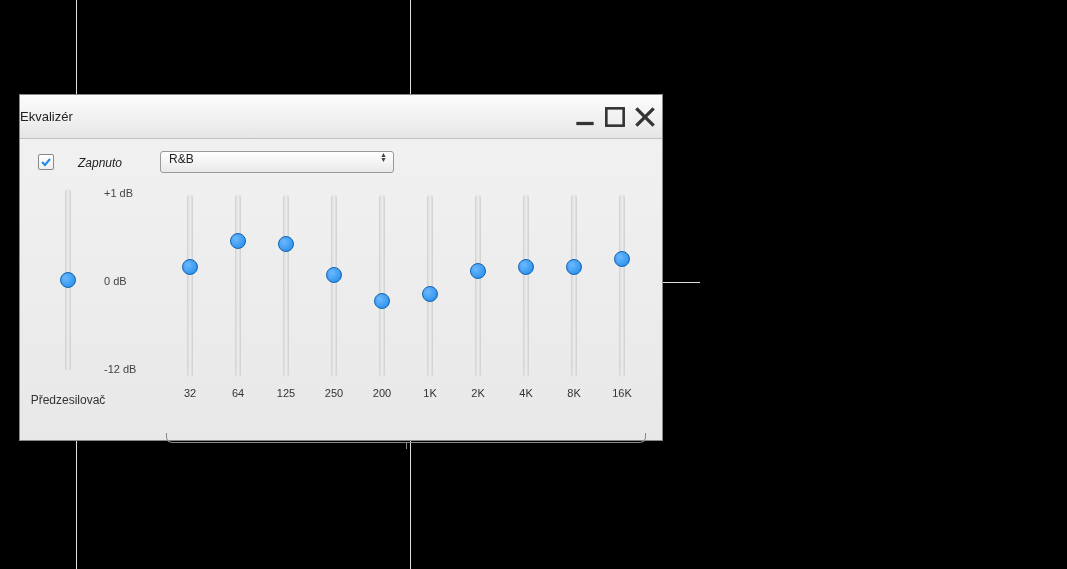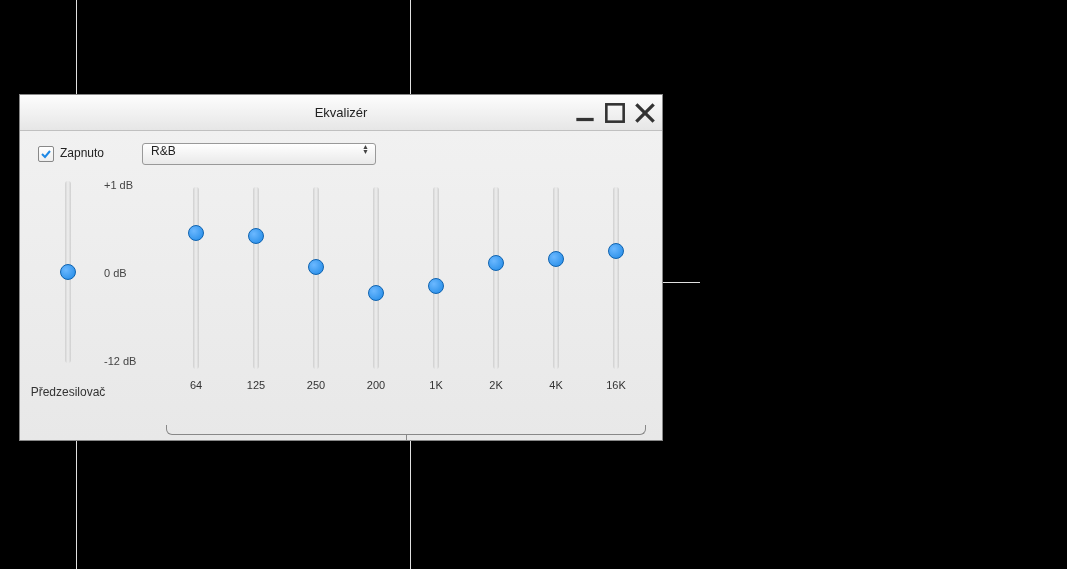--- a/index.html
+++ b/index.html
@@ -13,26 +13,26 @@
   .window {
     position: absolute;
     left: 20px;
     top: 95px;
     width: 642px;
     height: 345px;
     background: linear-gradient(to bottom, #f2f2f2 0%, #e8e8e8 100%);
     box-shadow: 0 0 0 1px #888;
   }
   .titlebar {
-    height: 36px;
+    height: 44px;
     background: linear-gradient(to bottom, #fdfdfd 0%, #e6e6e6 100%);
     border-bottom: 1px solid #c0c0c0;
     display: flex;
     align-items: center;
-    justify-content: center;
+    justify-content: flex-start;
     position: relative;
   }
   .title {
     font-size: 13px;
     color: #222;
   }
   .win-controls {
     position: absolute;
     right: 4px;
     top: 0;
@@ -54,22 +54,23 @@
     cursor: pointer;
   }
   .controls-row {
     display: flex;
     align-items: center;
     padding: 12px 16px 4px 18px;
     gap: 10px;
   }
   .checkbox-wrap {
     display: flex;
-    align-items: flex-start;
-    gap: 6px;
+    align-items: flex-end;
+    gap: 24px;
+    font-style: italic;
   }
   .checkbox {
     width: 16px;
     height: 16px;
     border: 1px solid #888;
     border-radius: 2px;
     background: linear-gradient(to bottom,#fff,#eee);
     display: flex;
     align-items: center;
     justify-content: center;
@@ -263,20 +264,26 @@
       <div class="preamp-label">Předzesilovač</div>
     </div>
 
     <div class="db-labels">
       <span>+1 dB</span>
       <span>0 dB</span>
       <span>-12 dB</span>
     </div>
 
     <div class="bands" id="bands">
+      <div class="band-col">
+          <div class="slider-track">
+            <div class="slider-thumb" style="top: 39.5833%;"></div>
+          </div>
+          <div class="band-label">32</div>
+        </div>
         <div class="band-col">
           <div class="slider-track">
             <div class="slider-thumb" style="top: 25%;"></div>
           </div>
           <div class="band-label">64</div>
         </div>
         <div class="band-col">
           <div class="slider-track">
             <div class="slider-thumb" style="top: 27.0833%;"></div>
           </div>
@@ -304,20 +311,26 @@
           <div class="slider-track">
             <div class="slider-thumb" style="top: 41.6667%;"></div>
           </div>
           <div class="band-label">2K</div>
         </div>
         <div class="band-col">
           <div class="slider-track">
             <div class="slider-thumb" style="top: 39.5833%;"></div>
           </div>
           <div class="band-label">4K</div>
+        </div>
+        <div class="band-col">
+          <div class="slider-track">
+            <div class="slider-thumb" style="top: 39.5833%;"></div>
+          </div>
+          <div class="band-label">8K</div>
         </div>
         <div class="band-col">
           <div class="slider-track">
             <div class="slider-thumb" style="top: 35.4167%;"></div>
           </div>
           <div class="band-label">16K</div>
         </div>
         <div class="bracket-bottom"></div>
       <div class="bracket-notch"></div>
     </div>

